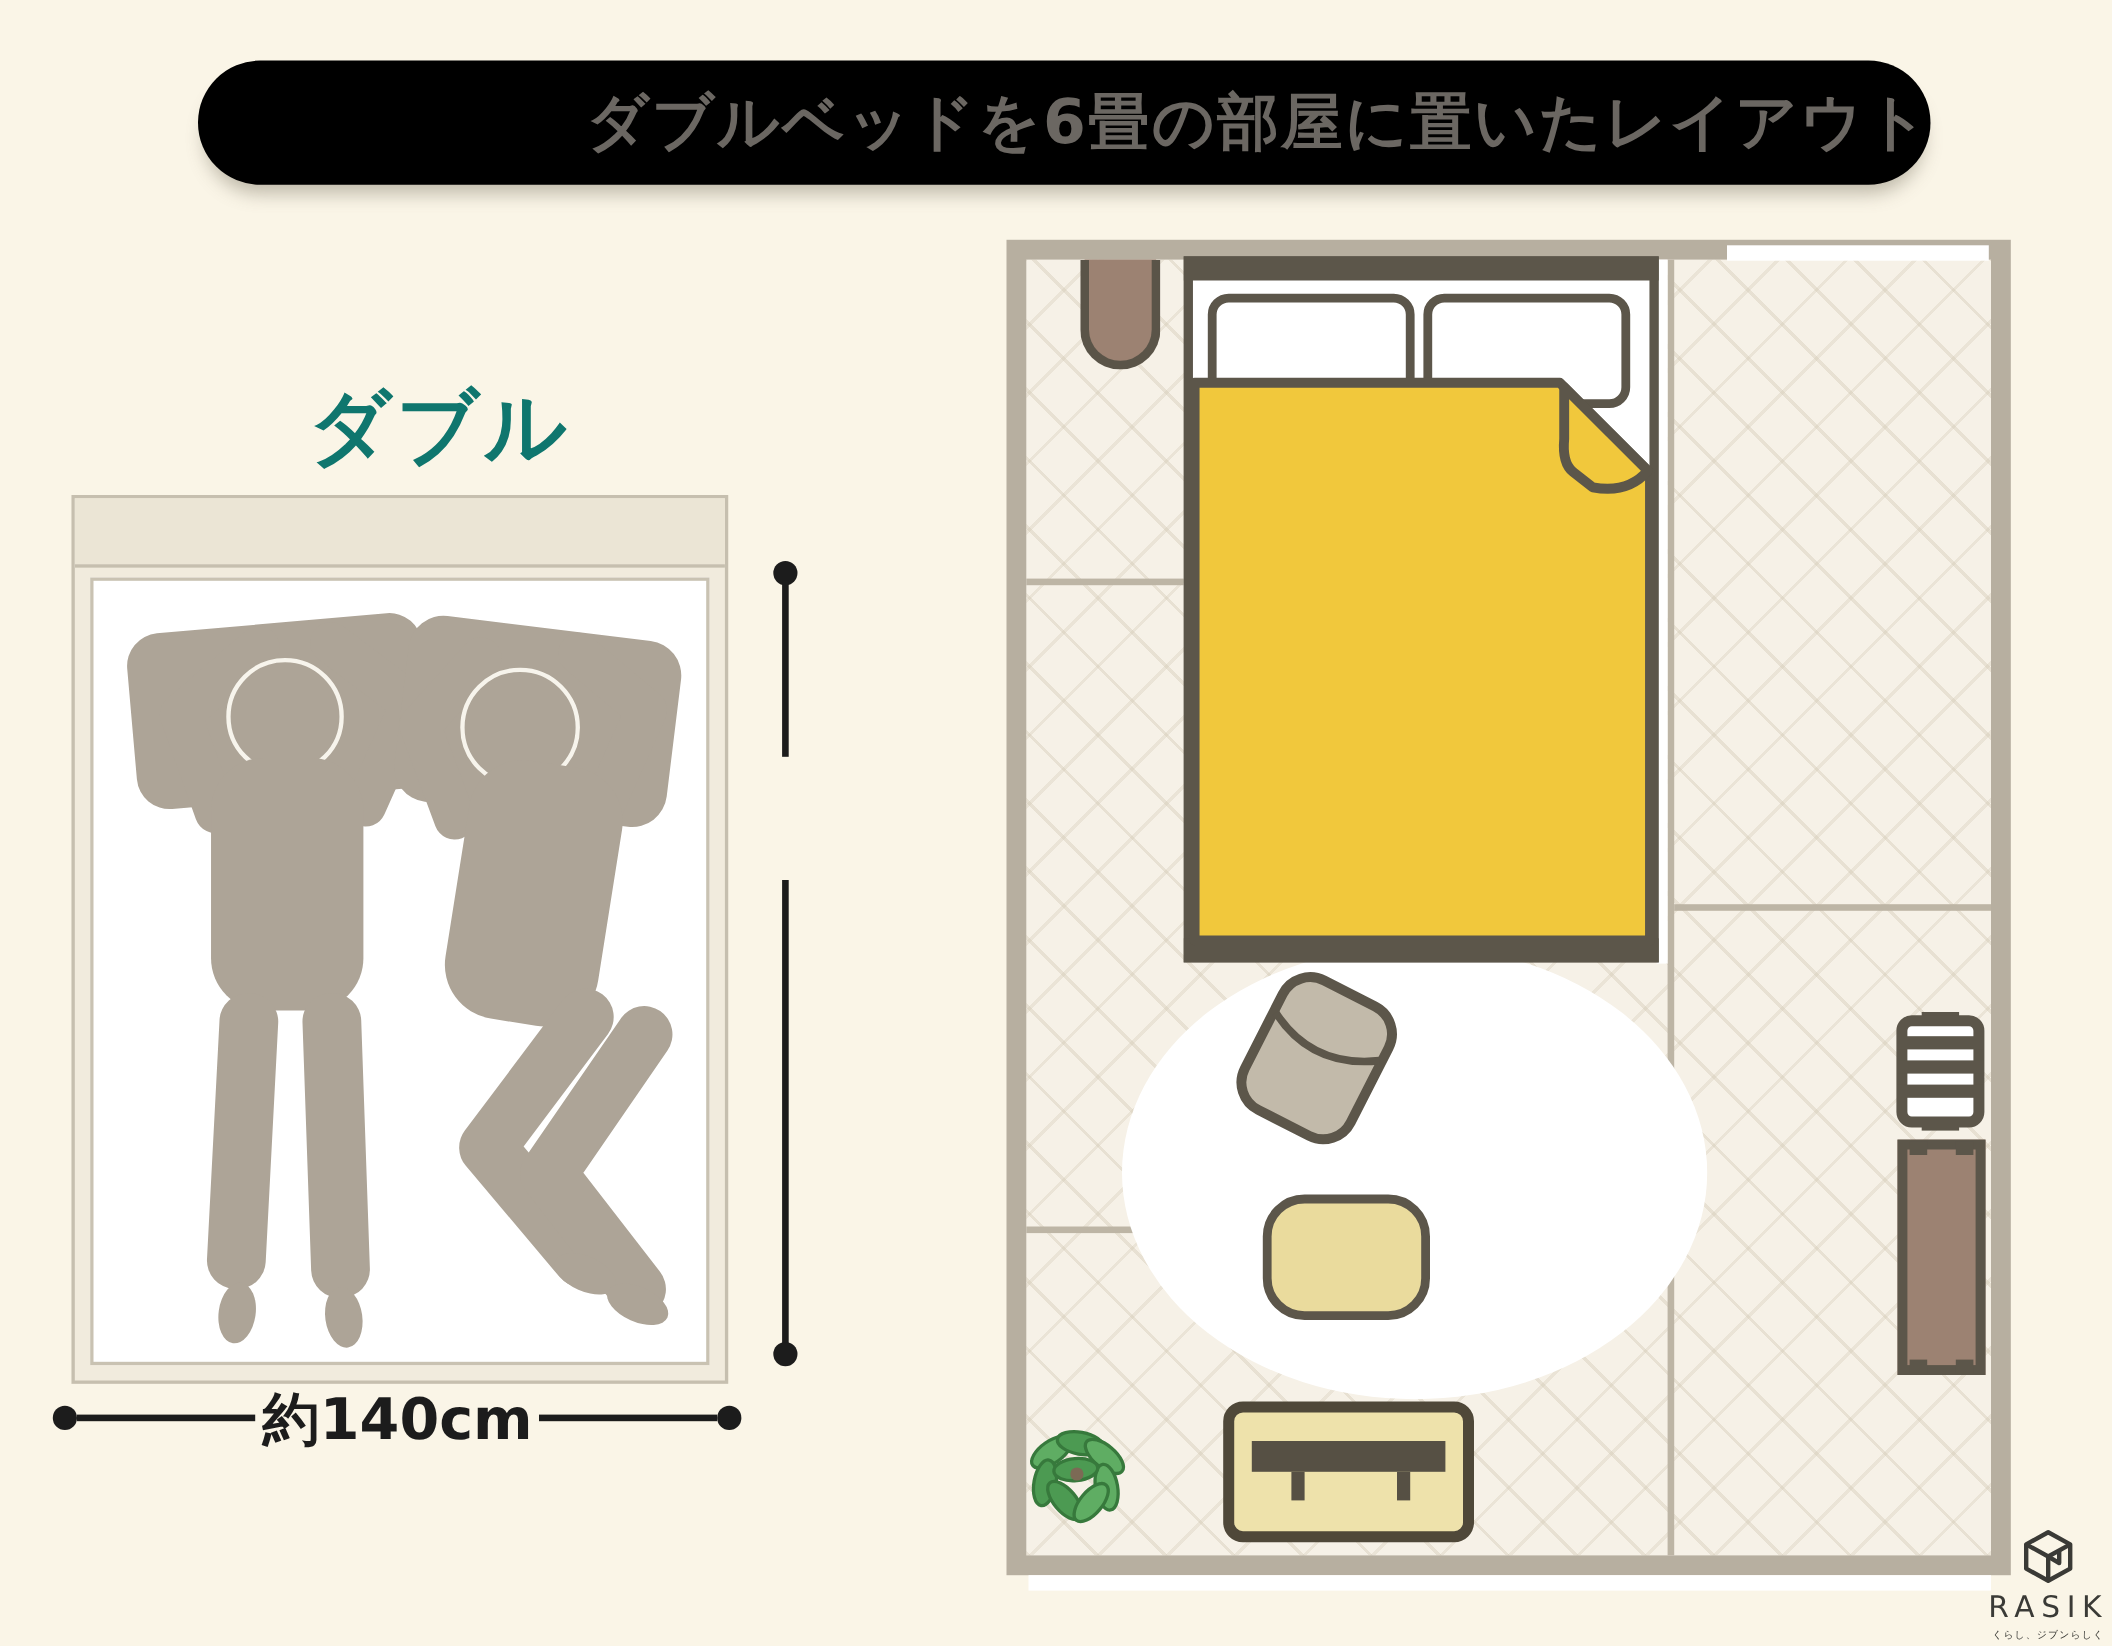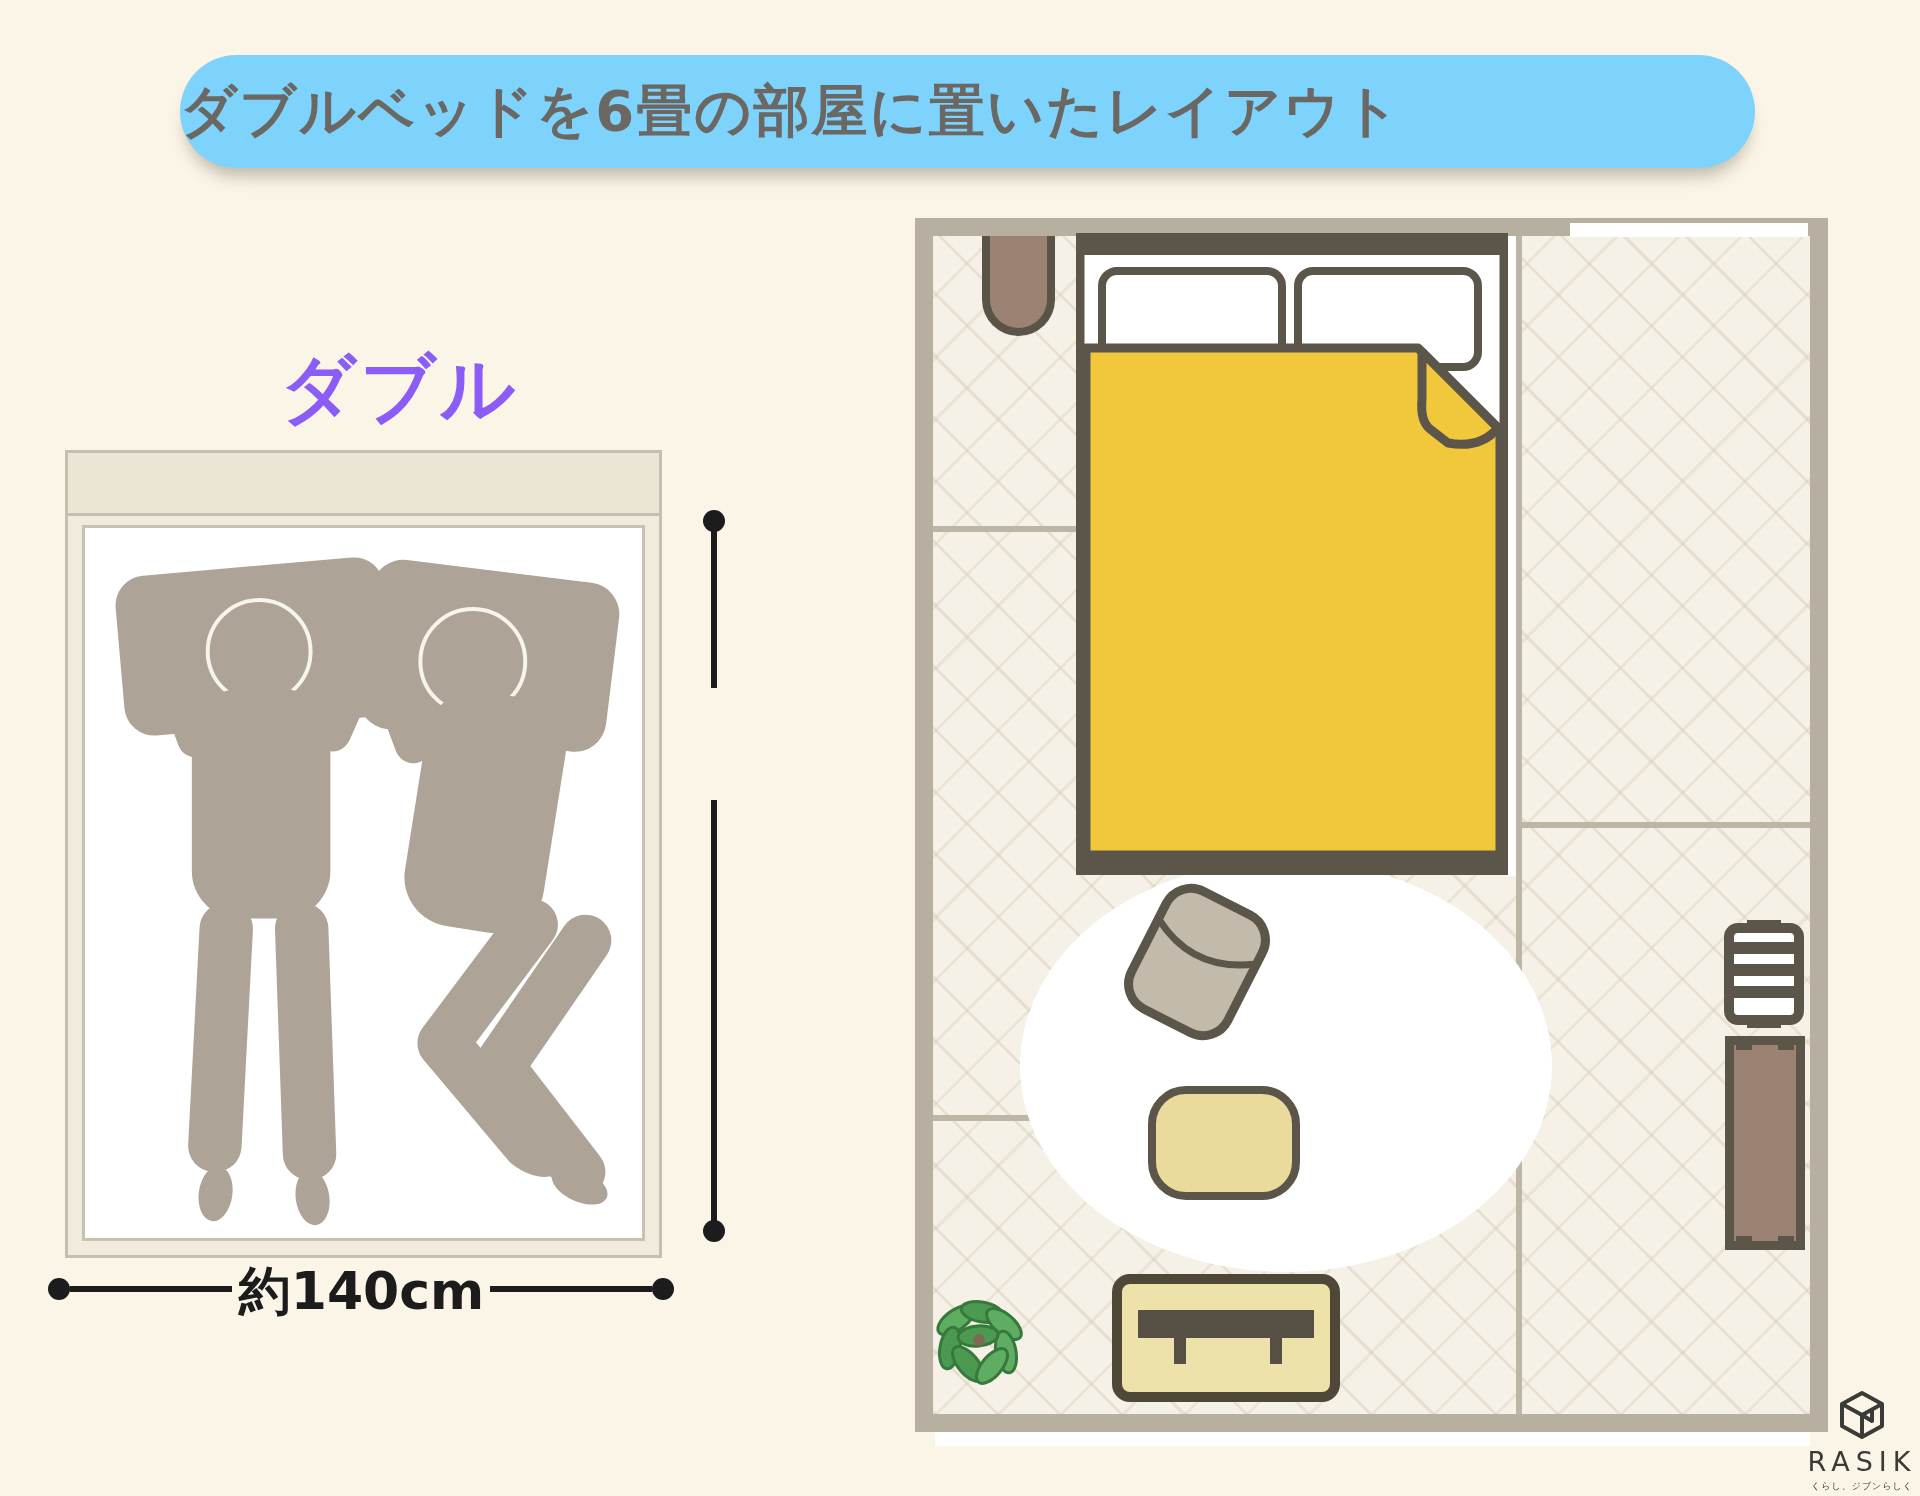--- a/index.html
+++ b/index.html
@@ -7,32 +7,32 @@
     width:1920px;height:1496px;
     background:#FAF5E7;
     font-family:"DejaVu Sans","Liberation Sans",sans-serif;
     position:relative;overflow:hidden;
   }
   .abs{position:absolute;}
 
   
   .banner{
     left:180px;top:55px;width:1575px;height:113px;
-    background:#7dd3fc;border-radius:58px;
-    display:flex;align-items:center;justify-content:flex-start;
+    background:#000000;border-radius:58px;
+    display:flex;align-items:center;justify-content:flex-end;
     box-shadow:0 14px 16px -6px rgba(120,112,95,.45);
   }
   .banner h1{
     margin:0;font-size:56px;font-weight:bold;color:#6B6762;letter-spacing:2px;white-space:nowrap;
   }
 
   
   .size-label{
     left:230px;top:340px;width:340px;text-align:center;
-    font-size:74px;font-weight:bold;color:#8b5cf6;letter-spacing:4px;
+    font-size:74px;font-weight:bold;color:#0f766e;letter-spacing:4px;
   }
   .bedcard{
     left:65px;top:450px;width:597px;height:808px;
     background:#F1EBDD;border:3px solid #C6BFAF;box-sizing:border-box;
   }
   .bedcard .headboard{
     position:absolute;left:0;top:0;right:0;height:60px;
     background:#EBE5D5;border-bottom:3px solid #C6BFAF;
   }
   .bedcard .mattress{

